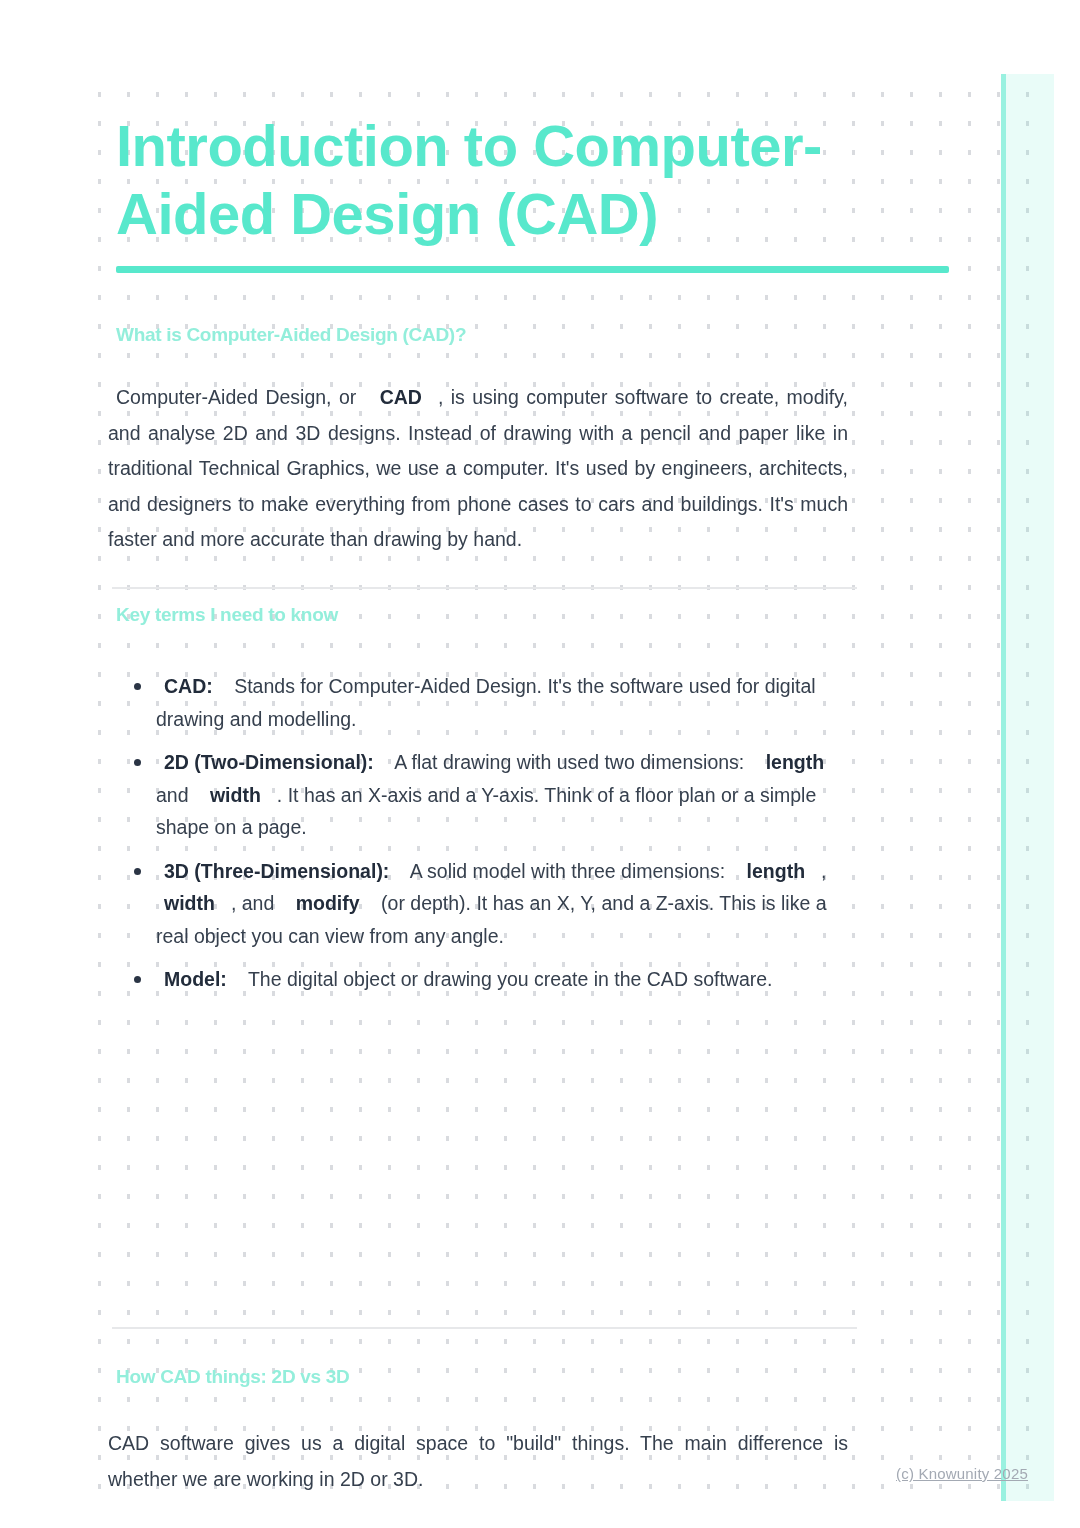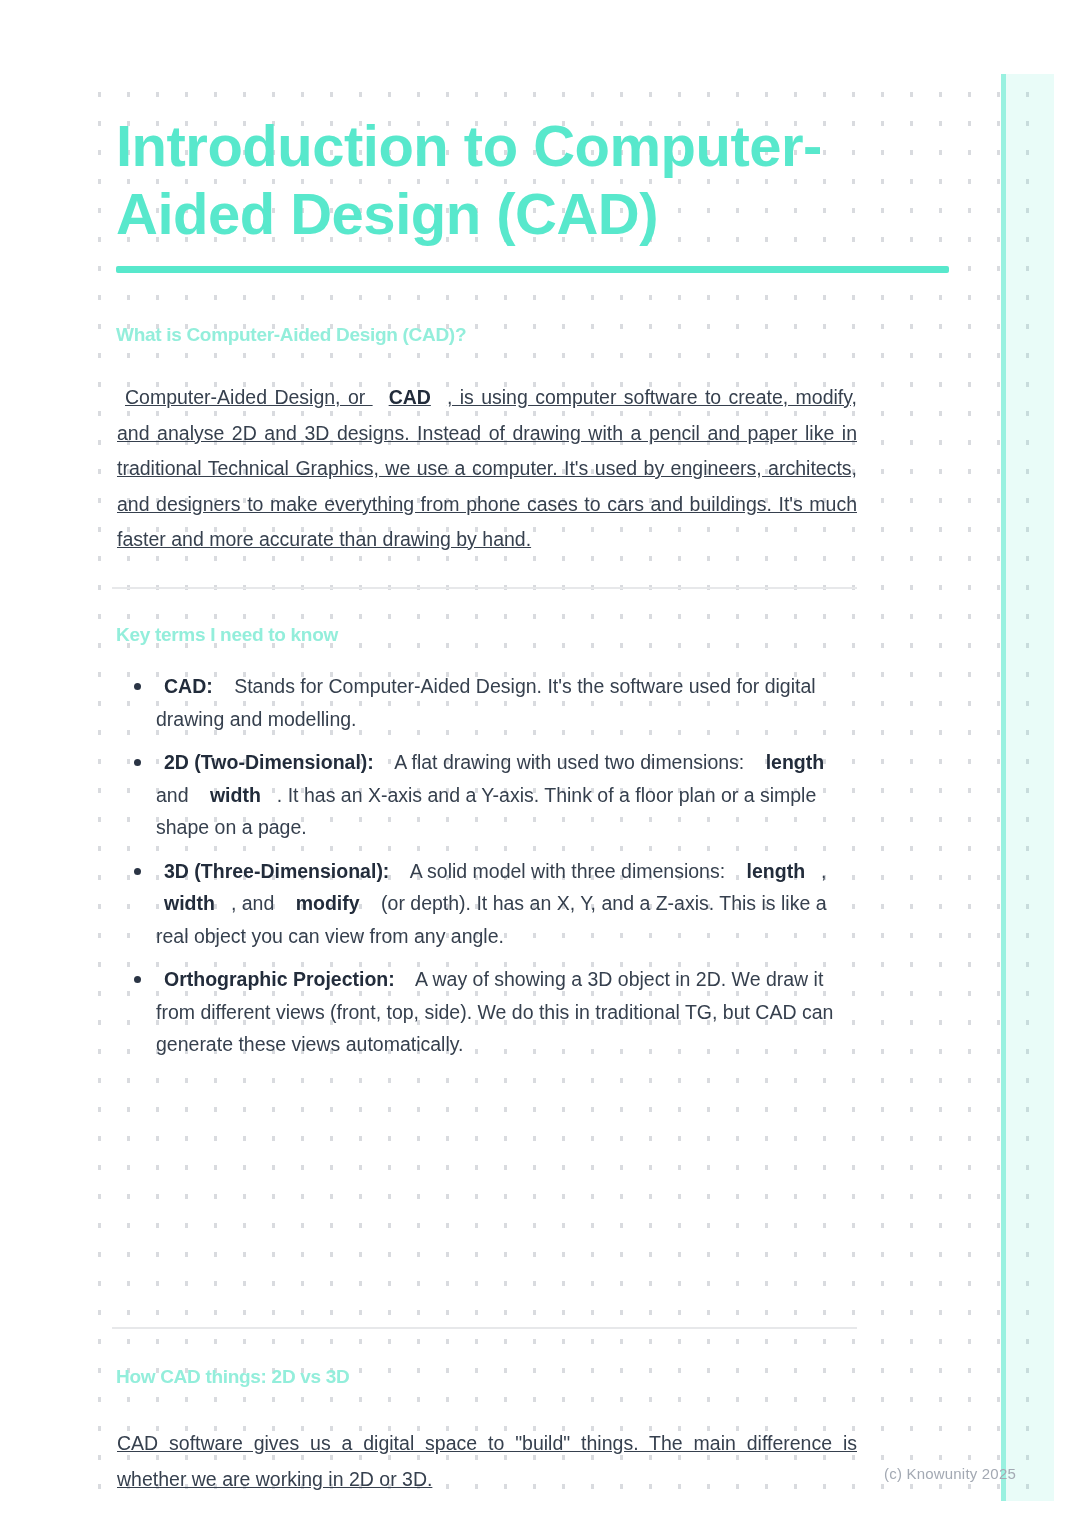--- a/index.html
+++ b/index.html
@@ -52,32 +52,31 @@
 
   h2.section-heading {
     position: absolute;
     left: 92px;
     font-size: 19px;
     font-weight: 700;
     letter-spacing: -0.3px;
     color: var(--heading, #93EEDB);
   }
   #h-what    { top: 300px; }
-  #h-terms   { top: 600px; }
+  #h-terms   { top: 580px; }
   #h-how     { top: 1342px; }
 
   .para {
     position: absolute;
-    left: 93px;
+    left: 84px;
     width: 740px;
     font-size: 19.5px;
     line-height: 35.5px;
     text-align: justify;
     color: var(--text, #36404E);
-    text-decoration: underline;
   }
   #para-what { top: 356px; }
   #para-how  { top: 1401px; line-height: 36px; }
 
   .para strong, .term-list strong { font-weight: 700; color: #222C3B; }
 
   .divider {
     position: absolute;
     left: 88px;
     width: 745px; height: 2px;
@@ -104,24 +103,25 @@
     content: "";
     position: absolute;
     left: 10px; top: 13px;
     width: 7px; height: 7px;
     border-radius: 50%;
     background: #2b3545;
   }
 
   .watermark {
     position: absolute;
-    top: 1441px; right: 72px;
+    top: 1441px; right: 60px;
     font-size: 15px;
     letter-spacing: 0.2px;
     color: #a3a9b3;
+    text-decoration: underline;
   }
 </style>
 </head>
 <body>
 
 <div class="paper"></div>
 <div class="accent-band"></div>
 
 <h1 class="doc-title">Introduction to Computer-Aided Design (CAD)</h1>
 
@@ -132,21 +132,21 @@
 <p class="para" id="para-what"><span>Computer-Aided Design, or </span><strong>CAD</strong><span>, is using computer software to create, modify, and analyse 2D and 3D designs. Instead of drawing with a pencil and paper like in traditional Technical Graphics, we use a computer. It's used by engineers, architects, and designers to make everything from phone cases to cars and buildings. It's much faster and more accurate than drawing by hand.</span></p>
 
 <div class="divider" id="div-1"></div>
 
 <h2 class="section-heading" id="h-terms">Key terms I need to know</h2>
 
 <ul class="term-list">
     <li><strong>CAD:</strong><span> Stands for Computer-Aided Design. It's the software used for digital drawing and modelling.</span></li>
     <li><strong>2D (Two-Dimensional):</strong><span> A flat drawing with used two dimensions: </span><strong>length</strong><span> and </span><strong>width</strong><span>. It has an X-axis and a Y-axis. Think of a floor plan or a simple shape on a page.</span></li>
     <li><strong>3D (Three-Dimensional):</strong><span> A solid model with three dimensions: </span><strong>length</strong><span>, </span><strong>width</strong><span>, and </span><strong>modify</strong><span> (or depth). It has an X, Y, and a Z-axis. This is like a real object you can view from any angle.</span></li>
-    <li><strong>Orthographic Projection:</strong><span> A way of showing a 3D object in 2D. We draw it from different views (front, top, side). We do this in traditional TG, but CAD can generate these views automatically.</span></li>
+    <li><strong>Model:</strong><span> The digital object or drawing you create in the CAD software.</span></li>
   </ul>
 
 <div class="divider" id="div-2"></div>
 
 <h2 class="section-heading" id="h-how">How CAD things: 2D vs 3D</h2>
 
 <p class="para" id="para-how">CAD software gives us a digital space to "build" things. The main difference is whether we are working in 2D or 3D.</p>
 
 <div class="watermark">(c) Knowunity 2025</div>
 

